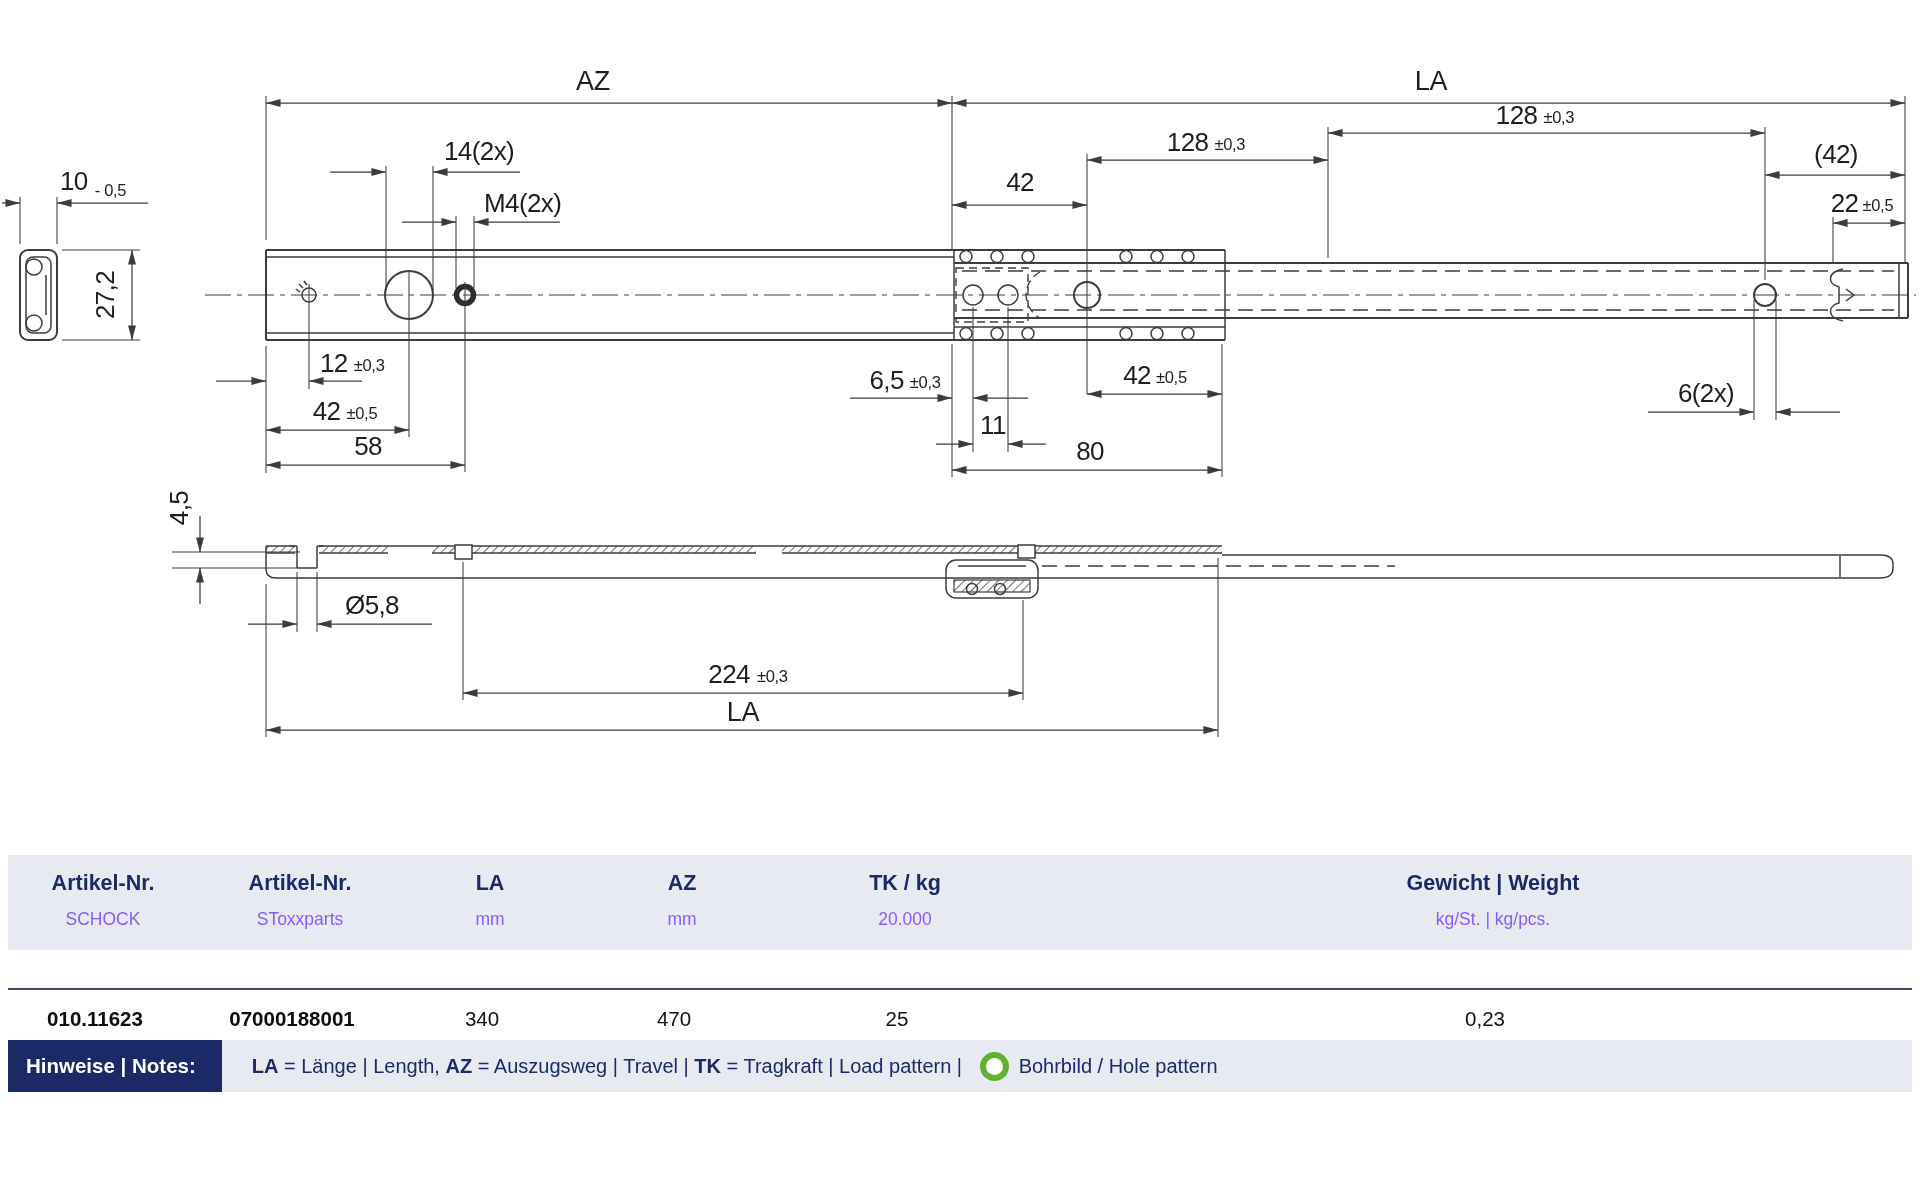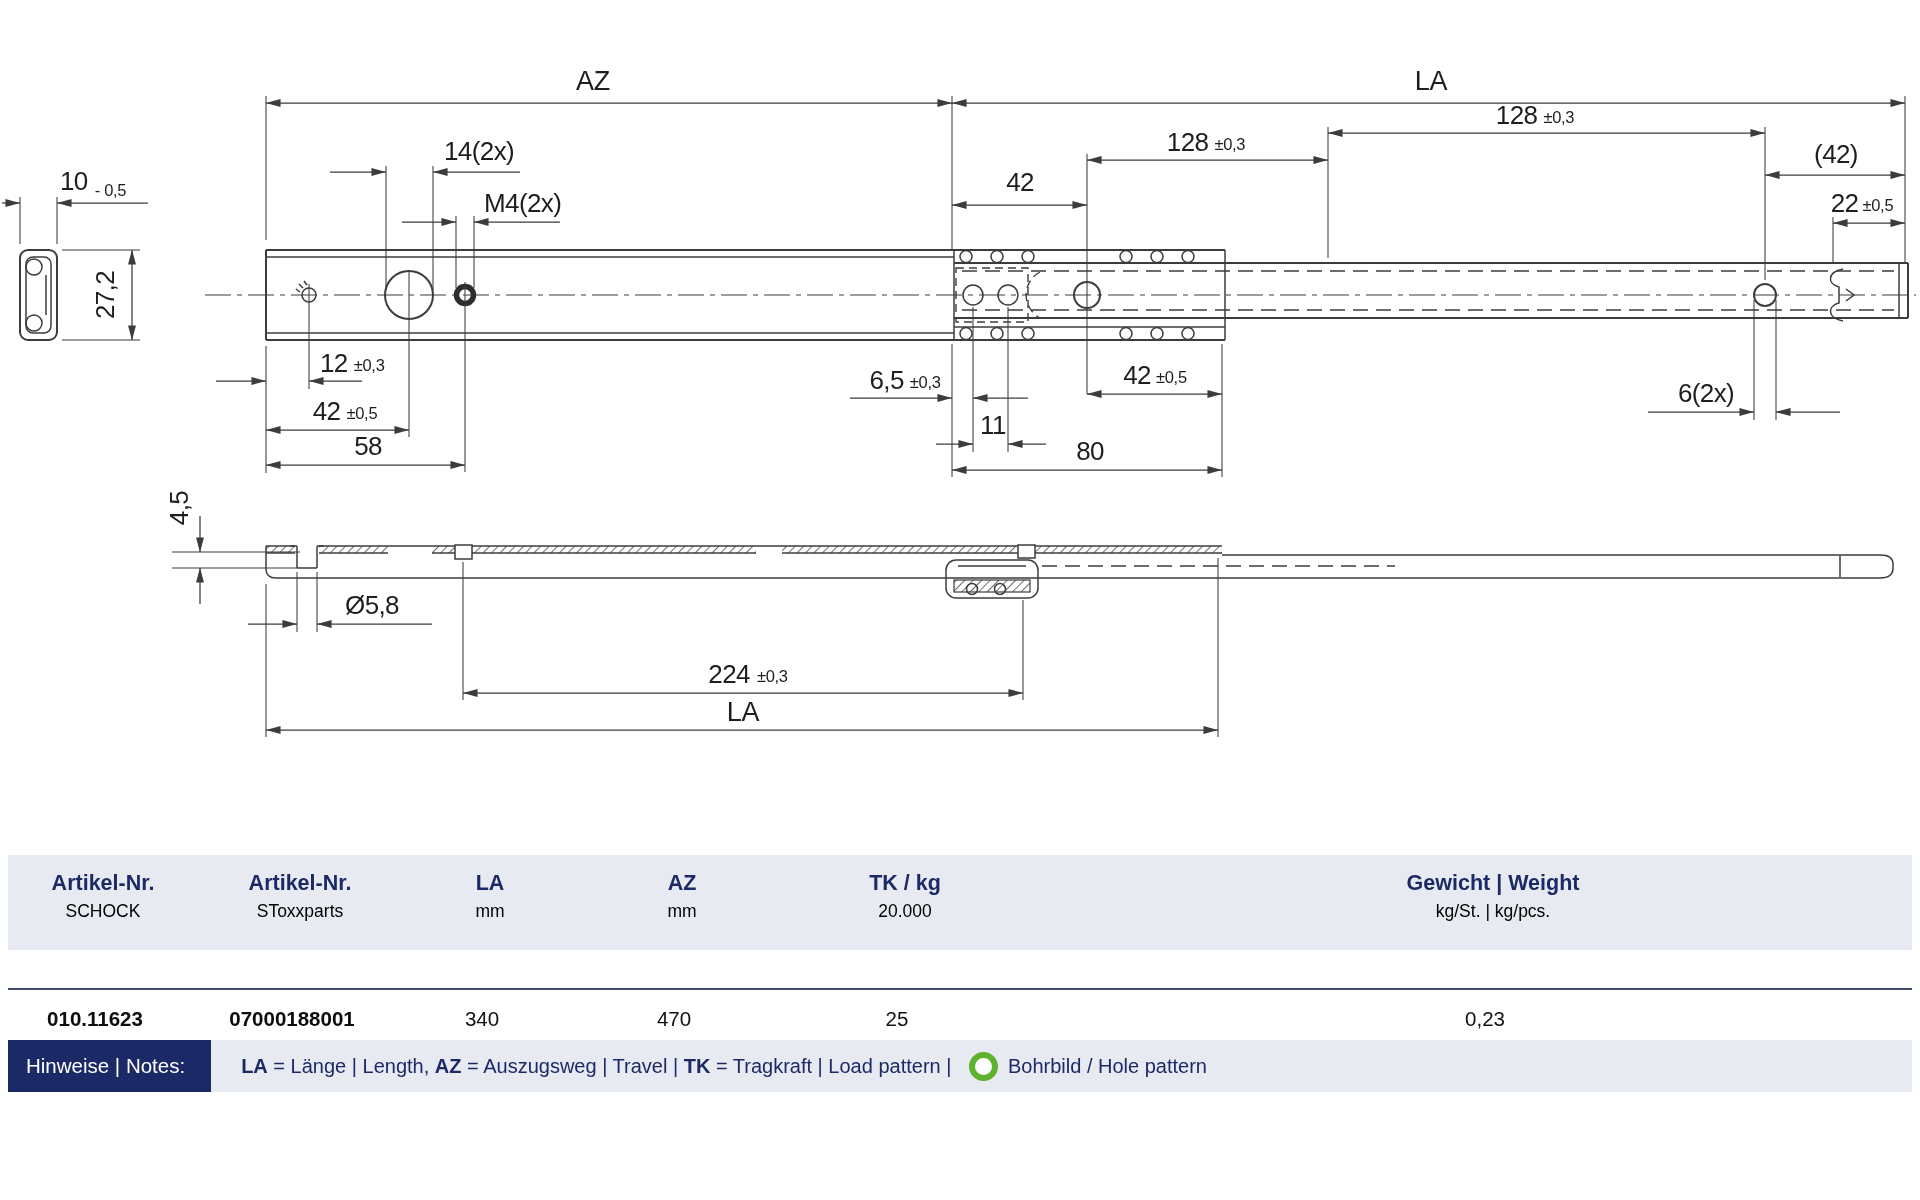--- a/index.html
+++ b/index.html
@@ -14,27 +14,27 @@
   .ext {stroke:#3c3c3c;stroke-width:1.05;fill:none;}       
   .cl  {stroke:#3c3c3c;stroke-width:1.1;fill:none;stroke-dasharray:26 6 5 6;}
   .hid {stroke:#3c3c3c;stroke-width:1.6;fill:none;stroke-dasharray:15 8;}
   .hid2{stroke:#3c3c3c;stroke-width:1.4;fill:none;stroke-dasharray:8 5;}
 
   
   .band{position:absolute;left:8px;width:1904px;background:#e8eaf1;}
   .thead{top:855px;height:95px;}
   .tcol{position:absolute;transform:translateX(-50%);text-align:center;}
   .tcol .t1{font-size:21.5px;font-weight:bold;color:#1b2a66;}
-  .tcol .t2{font-size:17.5px;color:#000000;margin-top:5px;}
+  .tcol .t2{font-size:17.5px;color:#8b5cf6;margin-top:13px;}
   .tdivider{position:absolute;left:8px;top:988px;width:1904px;height:2px;background:#3d4a6e;}
   .vrow{position:absolute;left:0;top:997px;width:1800px;height:42px;}
   .vcell{position:absolute;transform:translateX(-50%);font-size:20.5px;color:#111;top:10px;}
   .vbold{font-weight:bold;color:#0d0d0d;}
   .notes{position:absolute;left:8px;top:1040px;width:1904px;height:52px;background:#e8eaf1;display:flex;align-items:center;}
-  .notes-label{background:#1b2a66;color:#fff;font-weight:normal;font-size:20.5px;height:52px;display:flex;align-items:center;padding:0 26px 0 18px;flex:0 0 auto;}
+  .notes-label{background:#1b2a66;color:#fff;font-weight:bold;font-size:20.5px;height:52px;display:flex;align-items:center;padding:0 26px 0 18px;flex:0 0 auto;}
   .notes-text{color:#1b2a66;font-size:20px;margin-left:30px;display:flex;align-items:center;white-space:pre;}
   .notes-text b{font-weight:bold;}
   .hole-icon{display:inline-block;width:17px;height:17px;border:6px solid #5fb130;border-radius:50%;background:#fff;margin:0 10px 0 12px;}
 </style>
 </head>
 <body>
 
 <svg width="1920" height="820" viewBox="0 0 1920 820" style="position:absolute;left:0;top:0">
   <defs>
     <marker id="aE" viewBox="0 0 14 10" refX="13.6" refY="5" markerWidth="15" markerHeight="11" orient="auto" markerUnits="userSpaceOnUse">

